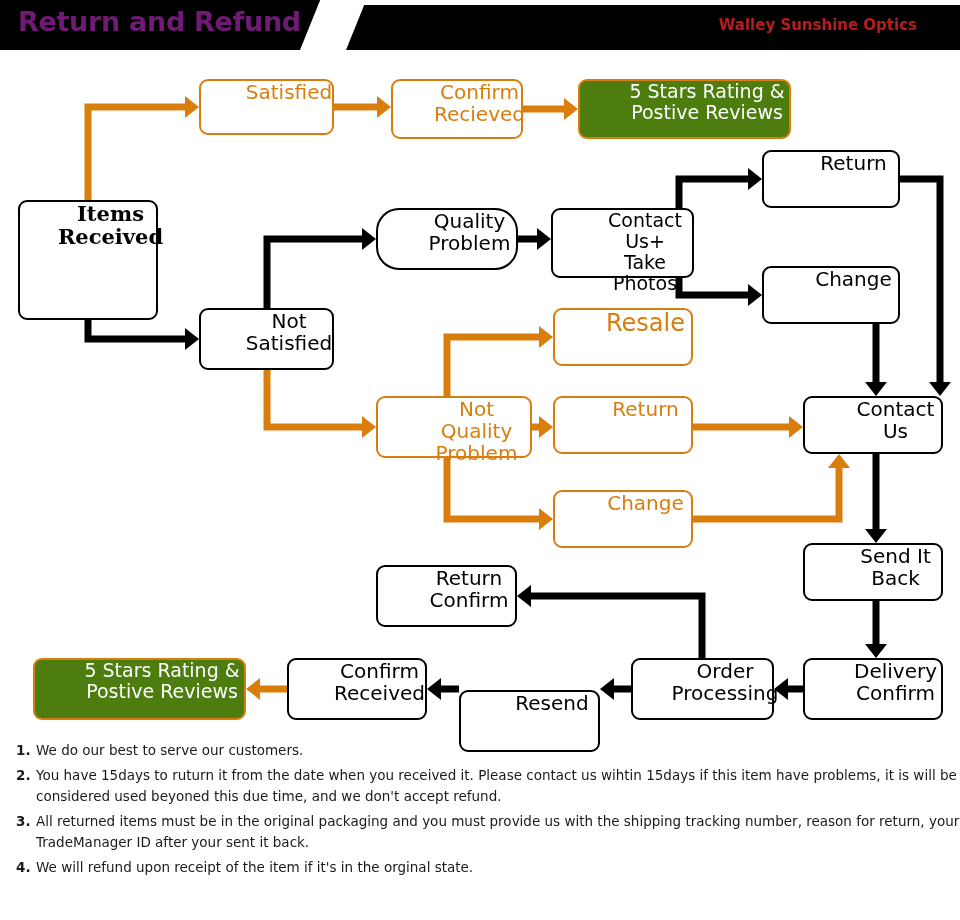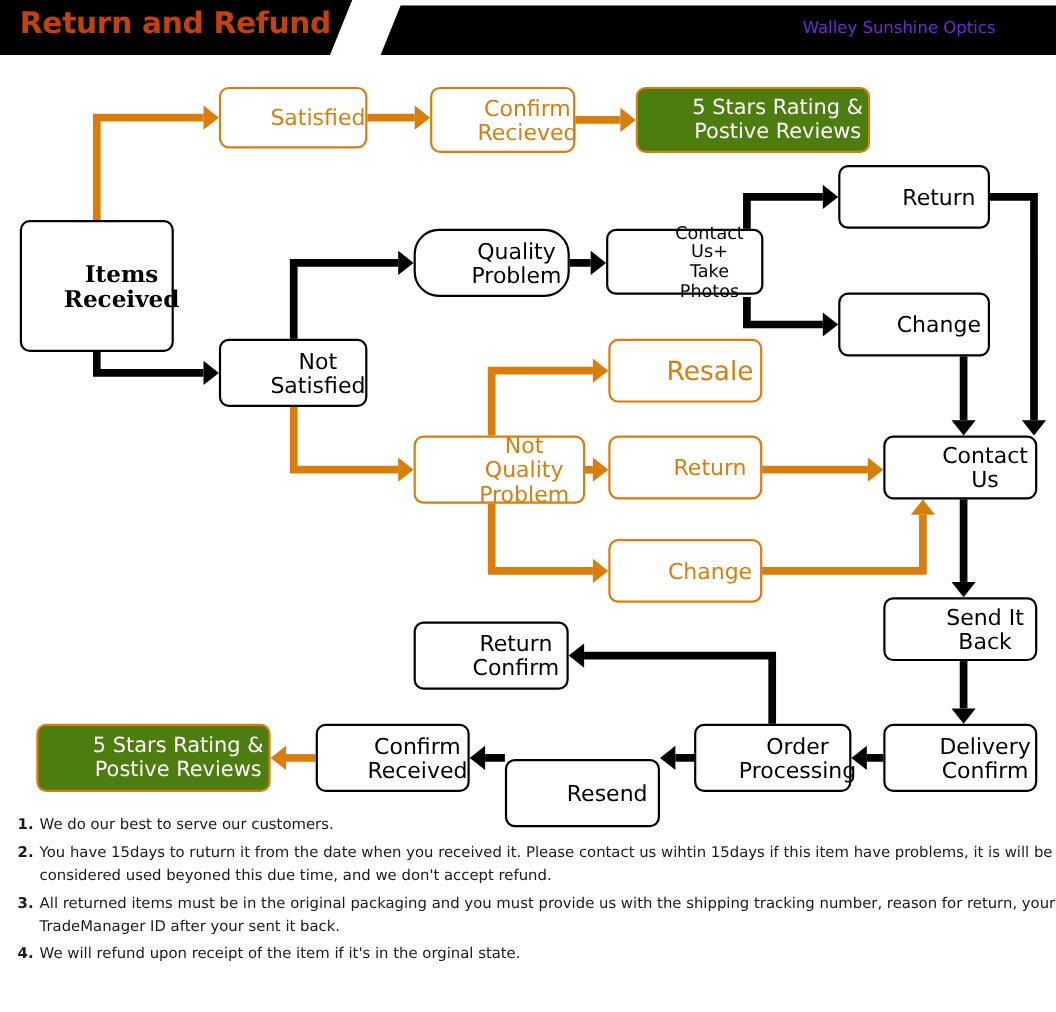--- a/index.html
+++ b/index.html
@@ -21,36 +21,36 @@
     position:absolute;left:310px;top:5px;width:650px;height:45px;background:#000;
   }
   #header .slash{
     position:absolute;left:300px;top:0;width:46px;height:50px;
     background:#ffffff;
     transform:skewX(-22deg);
     transform-origin:bottom left;
   }
   #header .title{
     position:absolute;left:18px;top:6px;
-    color:#c2410c;font-size:27px;font-weight:bold;letter-spacing:-0.3px;
+    color:#701a75;font-size:27px;font-weight:bold;letter-spacing:-0.3px;
     font-family:"DejaVu Sans", sans-serif;
   }
   #header .brand{
-    position:absolute;right:55px;top:16px;
-    color:#6d28d9;font-size:15px;font-weight:normal;letter-spacing:0px;
+    position:absolute;right:43px;top:16px;
+    color:#b91c1c;font-size:15px;font-weight:bold;letter-spacing:0px;
     font-family:"DejaVu Sans", sans-serif;
   }
 
   
   #diagram{position:absolute;left:0;top:50px;width:960px;height:685px;}
   #wires{position:absolute;left:0;top:0;width:960px;height:685px;}
 
   .node{
     position:absolute;box-sizing:border-box;
-    display:flex;align-items:center;justify-content:center;
+    display:flex;justify-content:center;
     text-align:center;line-height:1.1;
     border-radius:9px;background:#ffffff;
     font-family:"DejaVu Sans", sans-serif;
     padding-left:45px;
   }
   .node span{display:block;}
   .node.black{border:2.5px solid #000000;color:#000000;}
   .node.orange{border:2.5px solid #D97D0D;color:#D97D0D;}
   .node.orange-fill{border:2.5px solid #D97D0D;background:#4d7c0f;color:#ffffff;}
   .node.serif{font-family:"DejaVu Serif", serif;font-weight:bold;}
@@ -153,21 +153,21 @@
           <span>Not</span>
           <span>Satisfied</span>
         </div>
       </div>
       <div class="node black" style="left: 376px; top: 158px; width: 142px; height: 62px; font-size: 20px; border-radius: 23px;">
         <div>
           <span>Quality</span>
           <span>Problem</span>
         </div>
       </div>
-      <div class="node black" style="left: 551px; top: 158px; width: 143px; height: 60px; font-size: 16px;">
+      <div class="node black" style="left: 551px; top: 158px; width: 143px; height: 70px; font-size: 19px;">
         <div>
           <span>Contact Us+</span>
           <span>Take Photos</span>
         </div>
       </div>
       <div class="node black" style="left: 762px; top: 100px; width: 138px; height: 58px; font-size: 20px;">
         <div>
           <span>Return</span>
         </div>
       </div>

